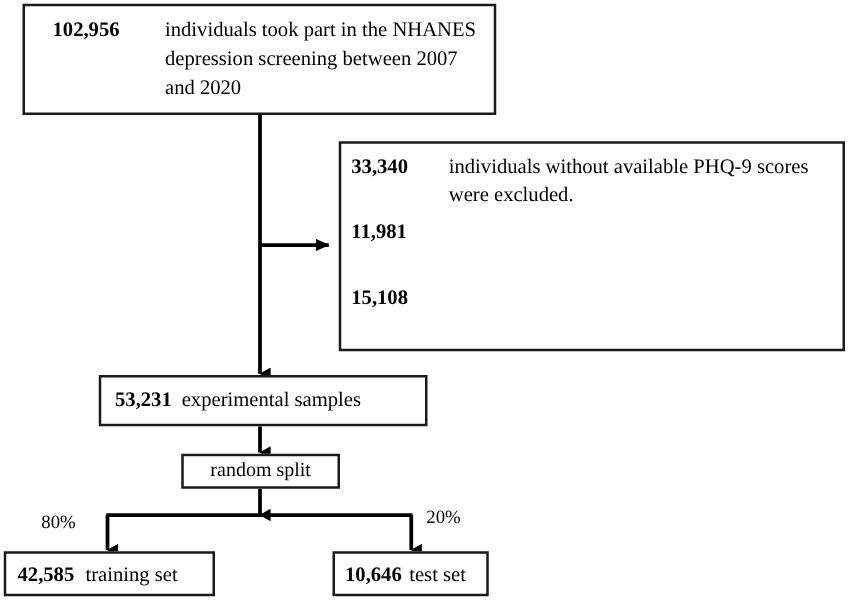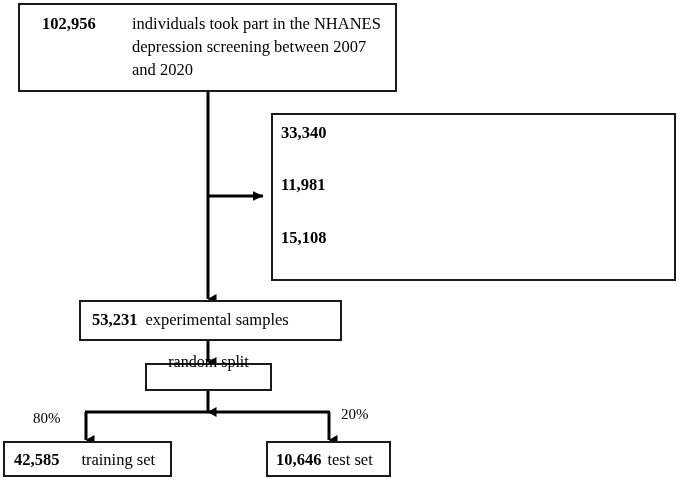--- a/index.html
+++ b/index.html
@@ -61,27 +61,27 @@
   #excl-0 { top: 121px; }
   #excl-1 { top: 173px; }
   #excl-2 { top: 226px; }
   
   #box-samples { left: 79px; top: 300px; width: 263px; height: 41px; }
   #entry-samples { left: 92px; top: 308px; font-size: 16.5px; line-height: 24px; }
   #entry-samples .num { margin-right: 8px; }
   
   #box-split { left: 145px; top: 363px; width: 127px; height: 28px; }
   #label-split {
-    position: absolute; left: 145px; top: 350px; width: 127px;
+    position: absolute; left: 145px; top: 365px; width: 127px;
     text-align: center; font-size: 16px; line-height: 24px;
   }
   
   #box-training { left: 3px; top: 441px; width: 169px; height: 36px; }
   #entry-training { left: 14px; top: 449px; font-size: 16.5px; line-height: 22px; }
-  #entry-training .num { margin-right: 22px; }
+  #entry-training .num { margin-right: 9px; }
   
   #box-test { left: 266px; top: 441px; width: 125px; height: 36px; }
   #entry-test { left: 276px; top: 449px; font-size: 16.5px; line-height: 22px; }
   #entry-test .num { margin-right: 6px; }
   
   #pct-left { left: 33px; top: 410px; }
   #pct-right { left: 341px; top: 406px; }
 </style>
 </head>
 <body>
@@ -116,20 +116,21 @@
   <div class="box" id="box-source"></div>
   <div class="entry" id="entry-source">
     <span class="num">102,956</span>
     <span class="txt">individuals took part in the NHANES depression screening between 2007 and 2020</span>
   </div>
 
   <div class="box" id="box-exclusions"></div>
 
   <div class="entry excl" id="excl-0">
     <span class="num">33,340</span>
+    <span class="txt">individuals without available PHQ-9 scores were excluded.</span>
   </div>
 
   <div class="entry excl" id="excl-1">
     <span class="num">11,981</span>
   </div>
 
   <div class="entry excl" id="excl-2">
     <span class="num">15,108</span>
   </div>
 

